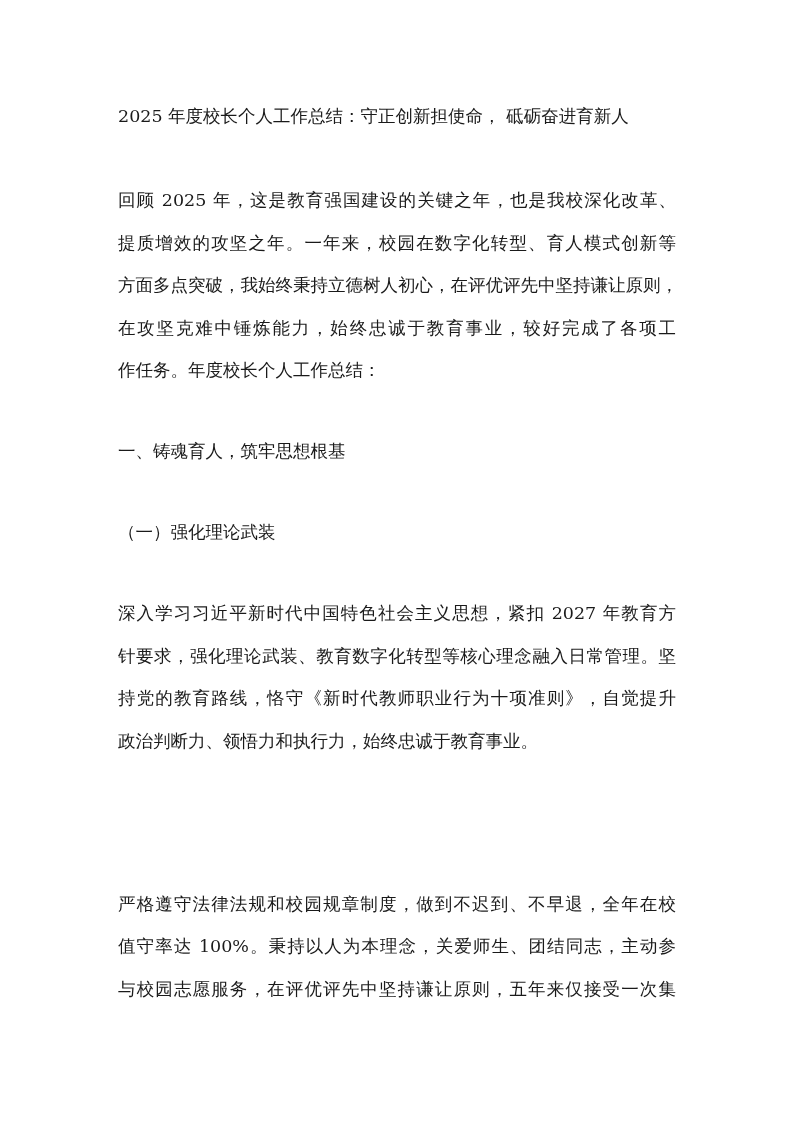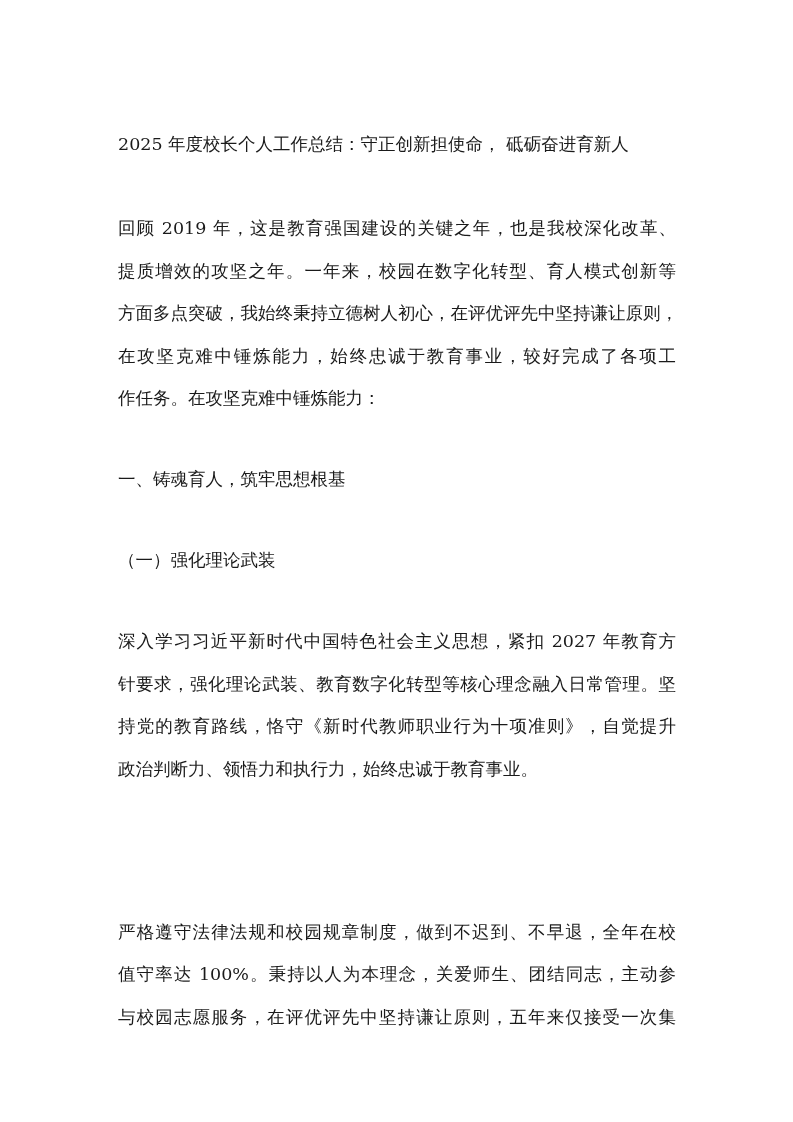--- a/index.html
+++ b/index.html
@@ -25,43 +25,42 @@
     .line {
       position: absolute;
       left: 118px;
       width: 558px;
       font-size: 17.5px;
       line-height: 24px;
       white-space: nowrap;
       text-align: justify;
       text-align-last: justify;
       letter-spacing: 0px;
-      margin-top: 28px;
     }
     .line.last {
       text-align-last: left;
     }
     .line.short {
       text-align-last: left;
     }
     .title { top: 104px; }
   </style>
 </head>
 <body>
 
 <div class="page">
 
   <div class="line short title">2025 年度校长个人工作总结：守正创新担使命，  砥砺奋进育新人</div>
 
   <div>
-    <div class="line" style="top:188px">回顾  2019  年，这是教育强国建设的关键之年，也是我校深化改革、</div>
+    <div class="line" style="top:188px">回顾  2025  年，这是教育强国建设的关键之年，也是我校深化改革、</div>
     <div class="line" style="top:231px">提质增效的攻坚之年。一年来，校园在数字化转型、育人模式创新等</div>
     <div class="line" style="top:273px">方面多点突破，我始终秉持立德树人初心，在评优评先中坚持谦让原则，</div>
     <div class="line" style="top:316px">在攻坚克难中锤炼能力，始终忠诚于教育事业，较好完成了各项工</div>
-    <div class="line last" style="top:358px">作任务。在攻坚克难中锤炼能力：</div>
+    <div class="line last" style="top:358px">作任务。年度校长个人工作总结：</div>
   </div>
 
   <div class="line short" style="top:520px">（一）强化理论武装</div>
 
   <div class="line short" style="top:439px">一、铸魂育人，筑牢思想根基</div>
 
   <div>
     <div class="line" style="top:601px">深入学习习近平新时代中国特色社会主义思想，紧扣  2027  年教育方</div>
     <div class="line" style="top:644px">针要求，强化理论武装、教育数字化转型等核心理念融入日常管理。坚</div>
     <div class="line" style="top:686px">持党的教育路线，恪守《新时代教师职业行为十项准则》，自觉提升</div>

